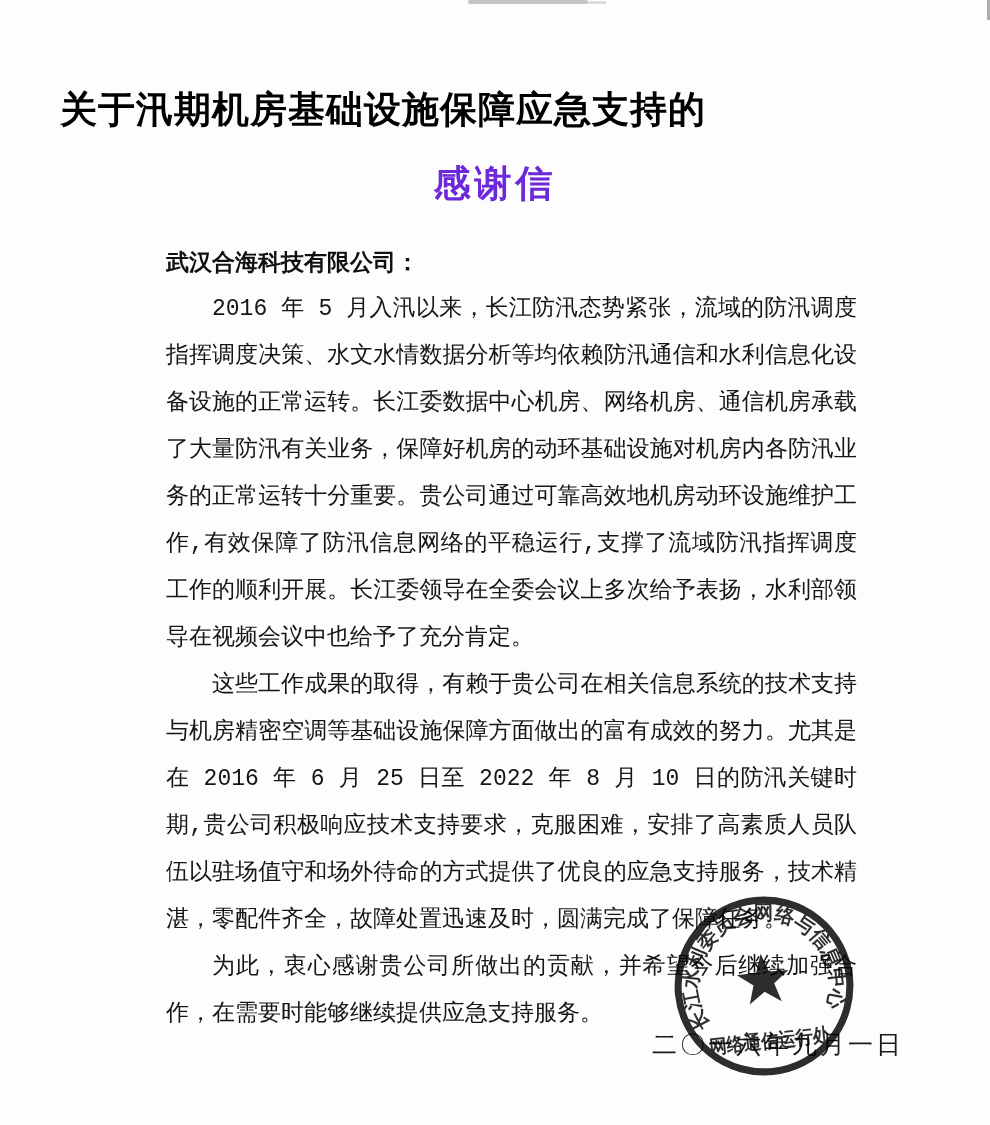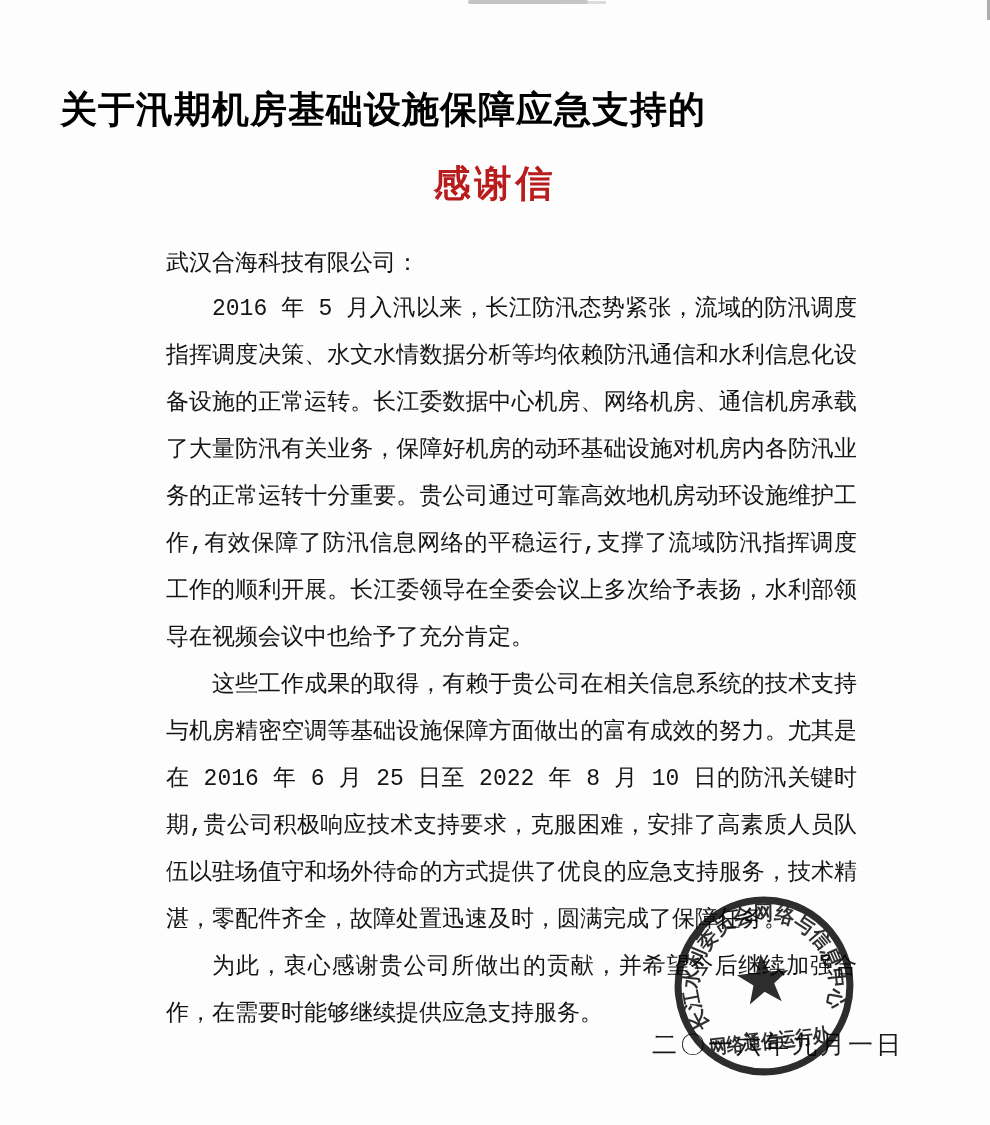--- a/index.html
+++ b/index.html
@@ -54,29 +54,29 @@
     letter-spacing: 1px;
     color: #000000;
   }
   .title-line2 {
     margin: 30px 0 0 0;
     text-align: center;
     font-size: 37px;
     line-height: 1.2;
     font-weight: bold;
     letter-spacing: 4px;
-    color: #b91c1c;
+    color: #6d28d9;
   }
   .content {
     margin: 32px 133px 0 166px; 
   }
   .salutation {
     font-size: 23px;
     line-height: 47px;
-    font-weight: normal;
+    font-weight: bold;
     color: #101010;
   }
   .content p {
     margin: 0;
     font-size: 23px;
     line-height: 47px;
     text-indent: 2em;
     text-align: justify;
     color: #151515;
     font-family: Liberation Mono, monospace;

